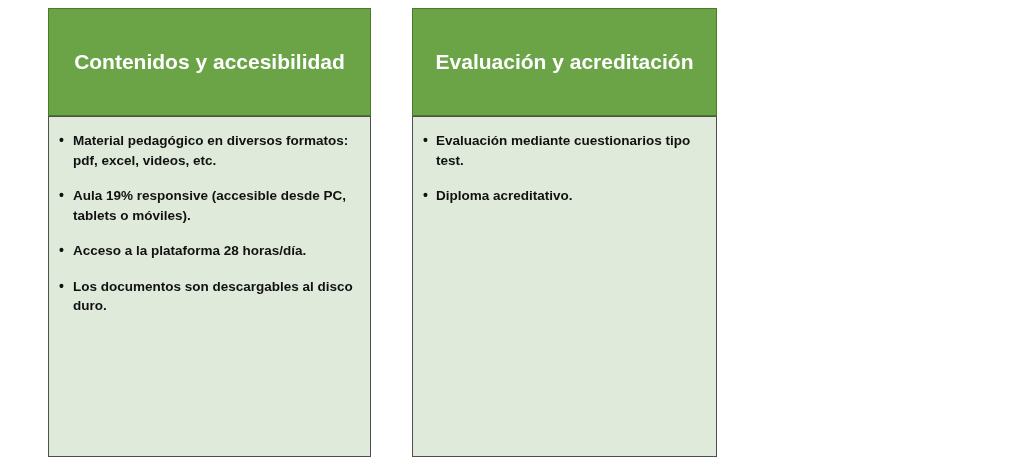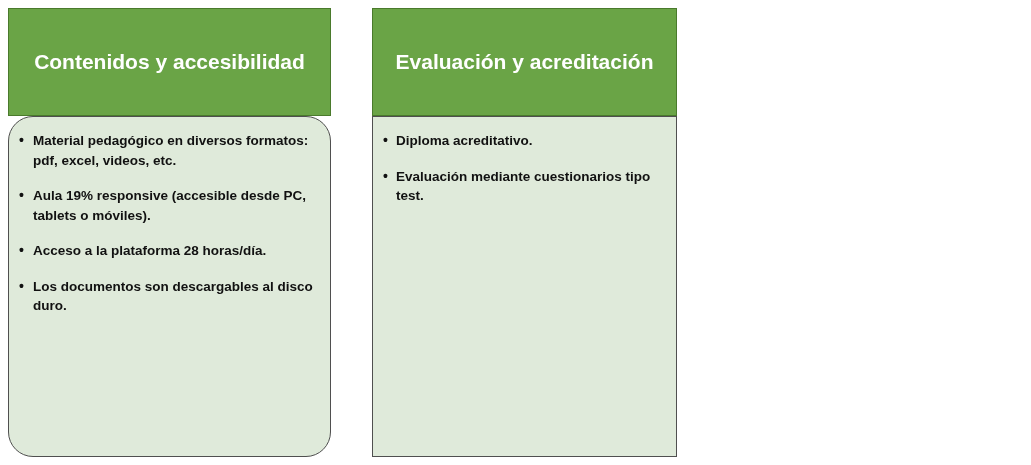--- a/index.html
+++ b/index.html
@@ -25,21 +25,21 @@
     align-items: stretch;
     gap: 41px;
   }
   .column {
     display: flex;
     flex-direction: column;
     width: 319px;
     height: 449px;
     box-sizing: border-box;
   }
-  .column.col-0 { width: 323px; }
+  .column.col-0 { width: 323px; margin-left: 40px; }
   .column.col-1 { width: 319px; }
   .column.col-2 { width: 305px; }
 
   .col-header {
     background: #6aa446;
     border: 1px solid #4a7a2c;
     box-sizing: border-box;
     color: #ffffff;
     font-weight: bold;
     font-size: 21px;
@@ -54,21 +54,21 @@
   }
   .col-body {
     background: #dfeada;
     border: 1px solid #4f4f4f;
     border-top: none;
     box-sizing: border-box;
     flex: 1 1 auto;
     padding: 14px 12px 10px 10px;
     overflow: hidden;
   }
-  .col-0 .col-body { border-top: 1px solid #4f4f4f; border-radius: 25px; }
+  .col-0 .col-body { border-top: 1px solid #4f4f4f; }
   .col-1 .col-body { border-top: 1px solid #4f4f4f; }
   .col-2 .col-body { border-top: 1px solid #4f4f4f; }
 
   ul.bullets {
     list-style: none;
     margin: 0;
     padding: 0;
   }
   ul.bullets li {
     position: relative;
@@ -106,19 +106,19 @@
         <li> Los documentos son descargables al disco duro.</li>
       </ul>
     </div>
   </div>
 
 
   <div class="column col-2">
     <div class="col-header">Evaluación y acreditación</div>
     <div class="col-body">
       <ul class="bullets">
+        <li>Evaluación mediante cuestionarios tipo test.</li>
         <li>Diploma acreditativo.</li>
-        <li>Evaluación mediante cuestionarios tipo test.</li>
       </ul>
     </div>
   </div>
 
 </div>
 
 </body></html>

